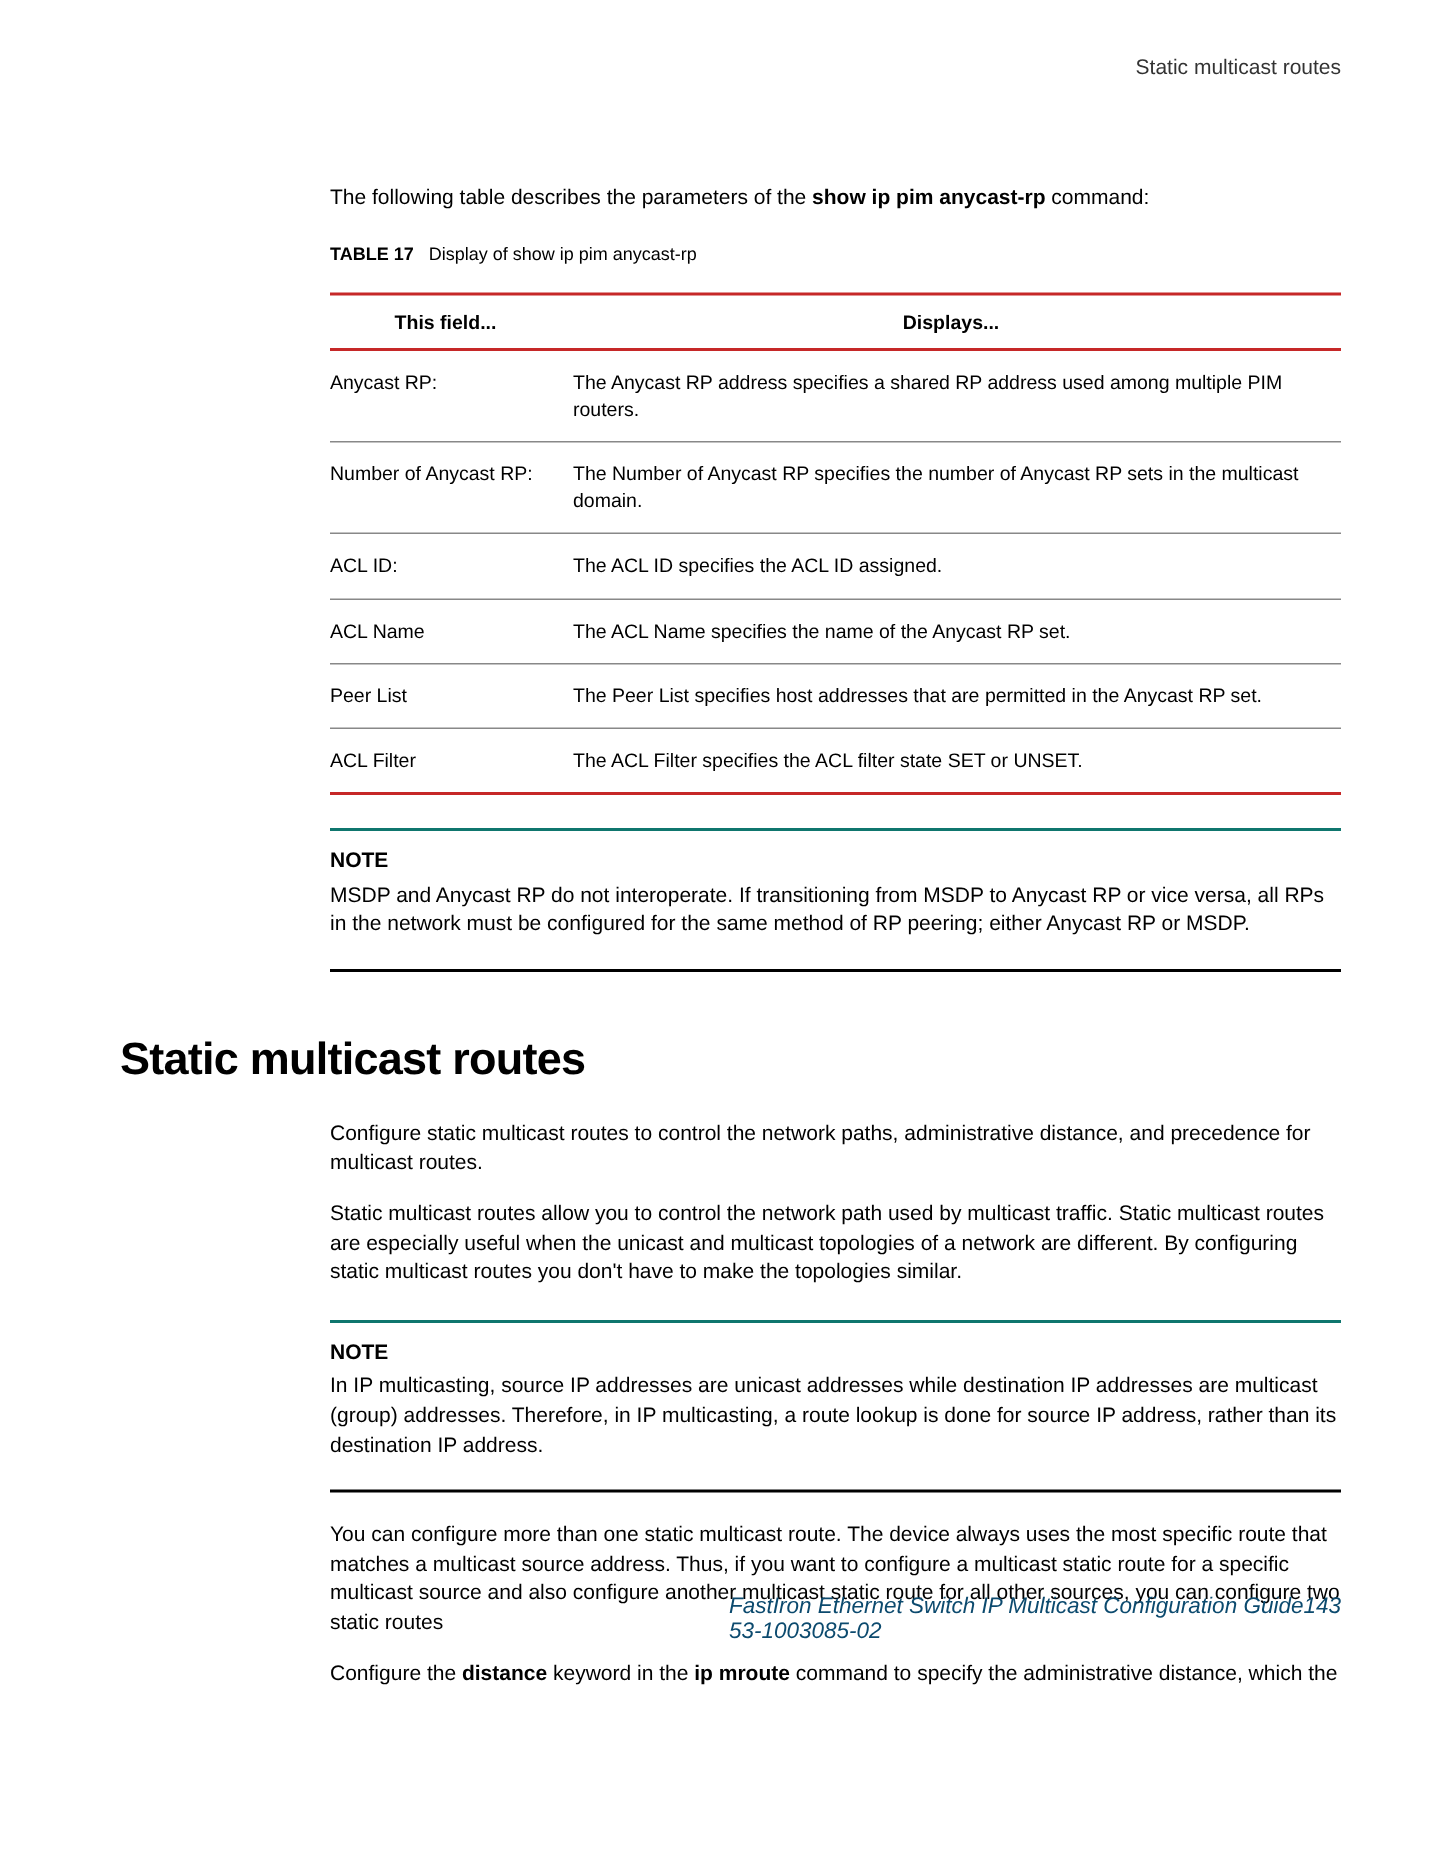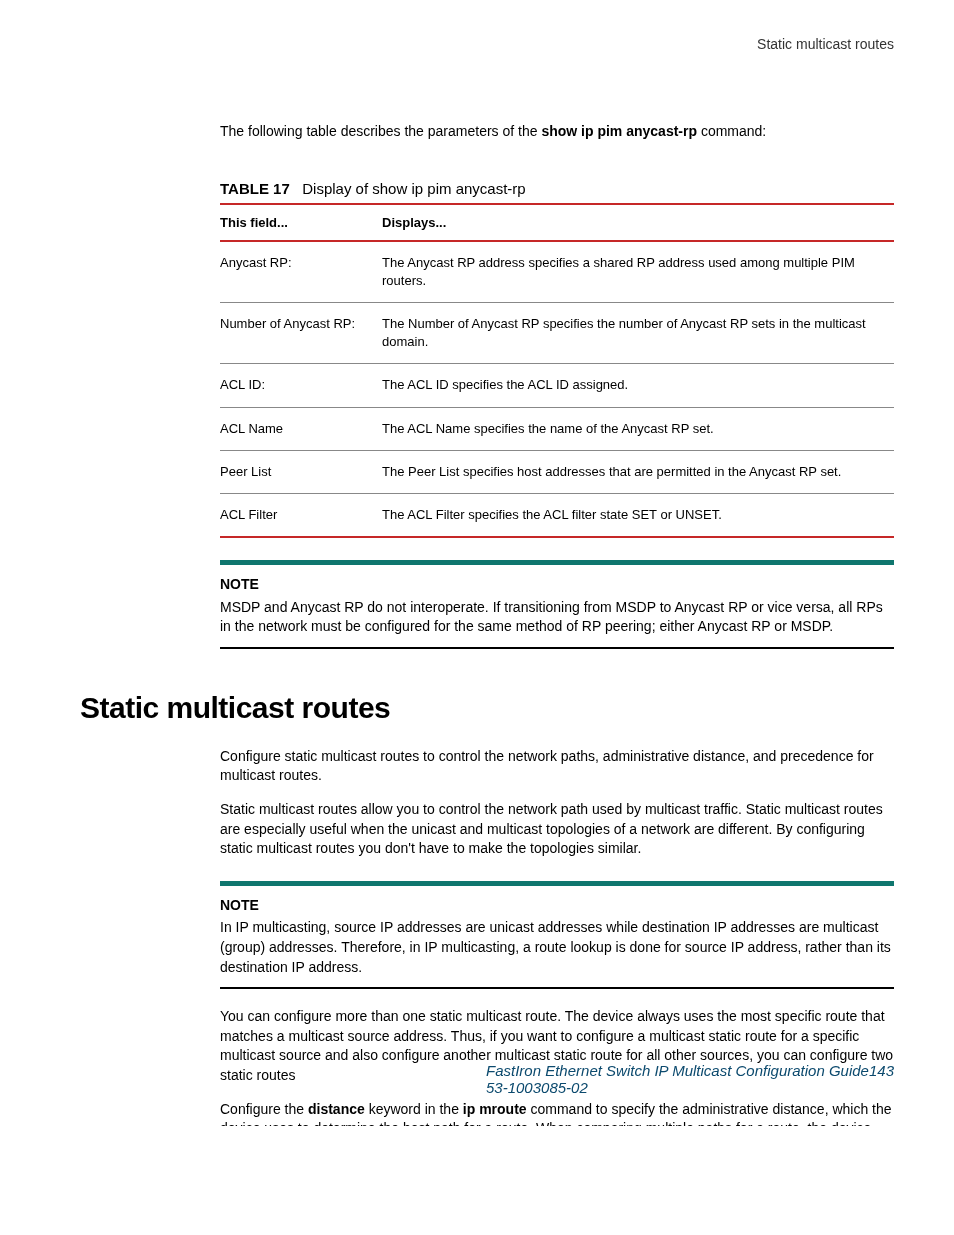--- a/index.html
+++ b/index.html
@@ -1,28 +1,28 @@
 <!DOCTYPE html>
 <html><head>
   <meta charset="utf-8">
   <style>
     body{font-family:Arial,Helvetica,sans-serif;color:#000;background:#fff;margin:0;padding:0}
     .page{width:954px;height:1126px;position:relative;box-sizing:border-box;padding:36px 60px 40px 80px}
     .hdr{text-align:right;font-size:14px;color:#333;margin-bottom:70px}
     .content{margin-left:140px}
-    .intro{font-size:14px;margin-bottom:38px;line-height:1.4}
+    .intro{font-size:14px;margin-bottom:20px;line-height:1.4}
     .bold{font-weight:bold}
-    .tbl-caption{font-size:15px;margin-bottom:6px}
+    .tbl-caption{font-size:12px;margin-bottom:19px}
     table{width:100%;border-collapse:collapse;font-size:13px}
     thead tr{border-top:2px solid #c62828;border-bottom:2px solid #c62828}
-    th{text-align:left;font-weight:bold;padding:10px 8px 10px 0;vertical-align:top}
+    th{text-align:center;font-weight:bold;padding:10px 8px 10px 0;vertical-align:top}
     tbody td{padding:12px 8px 12px 0;vertical-align:top;border-bottom:1px solid #888;line-height:1.4}
     tbody tr:last-child td{border-bottom:2px solid #c62828}
     .col1{width:154px}
-    .note-block{margin-top:22px;border-top:5px solid #0f766e;border-bottom:2px solid #000;padding:10px 0 10px 0;font-size:14px;line-height:1.4}
+    .note-block{margin-top:22px;border-top:2px solid #0f766e;border-bottom:2px solid #000;padding:10px 0 20px 0;font-size:14px;line-height:1.4}
     .note-label{font-weight:bold;margin-bottom:3px}
     h1{font-family:Arial,Helvetica,sans-serif;font-weight:bold;font-size:30px;margin:42px 0 22px -140px;letter-spacing:-0.5px}
     .para{font-size:14px;line-height:1.4;margin-bottom:14px}
     .footer{position:absolute;bottom:30px;left:80px;right:60px;display:flex;justify-content:flex-end;font-style:italic;font-size:15px;color:#0c4a6e}
     .footer .pg{}
   </style>
 </head>
 <body>
 
 <div class="page">

